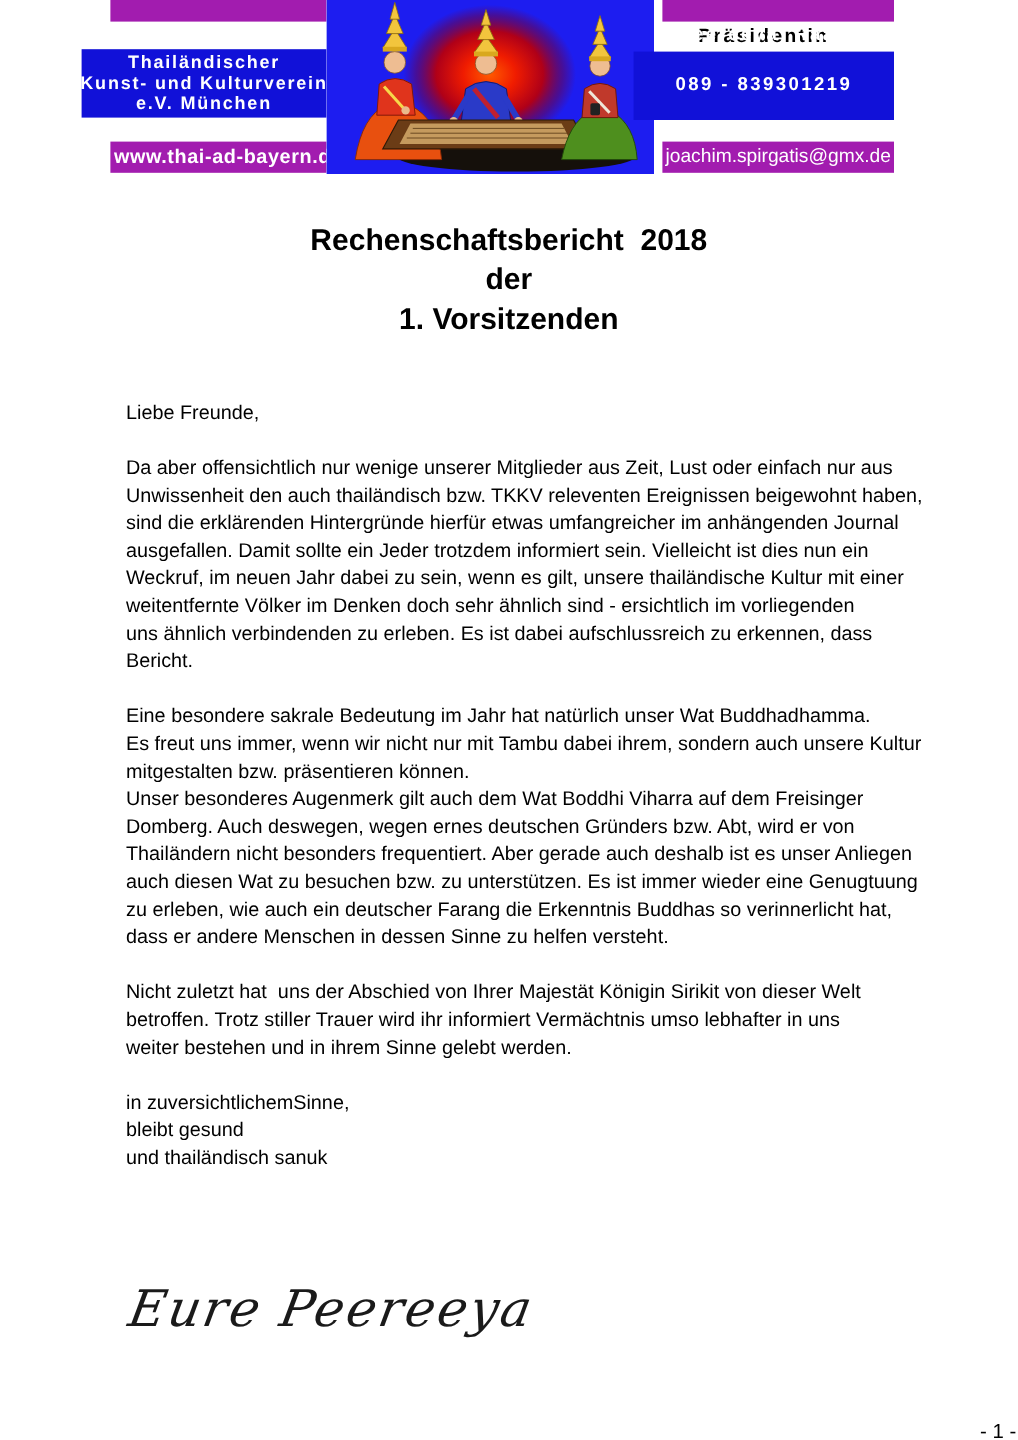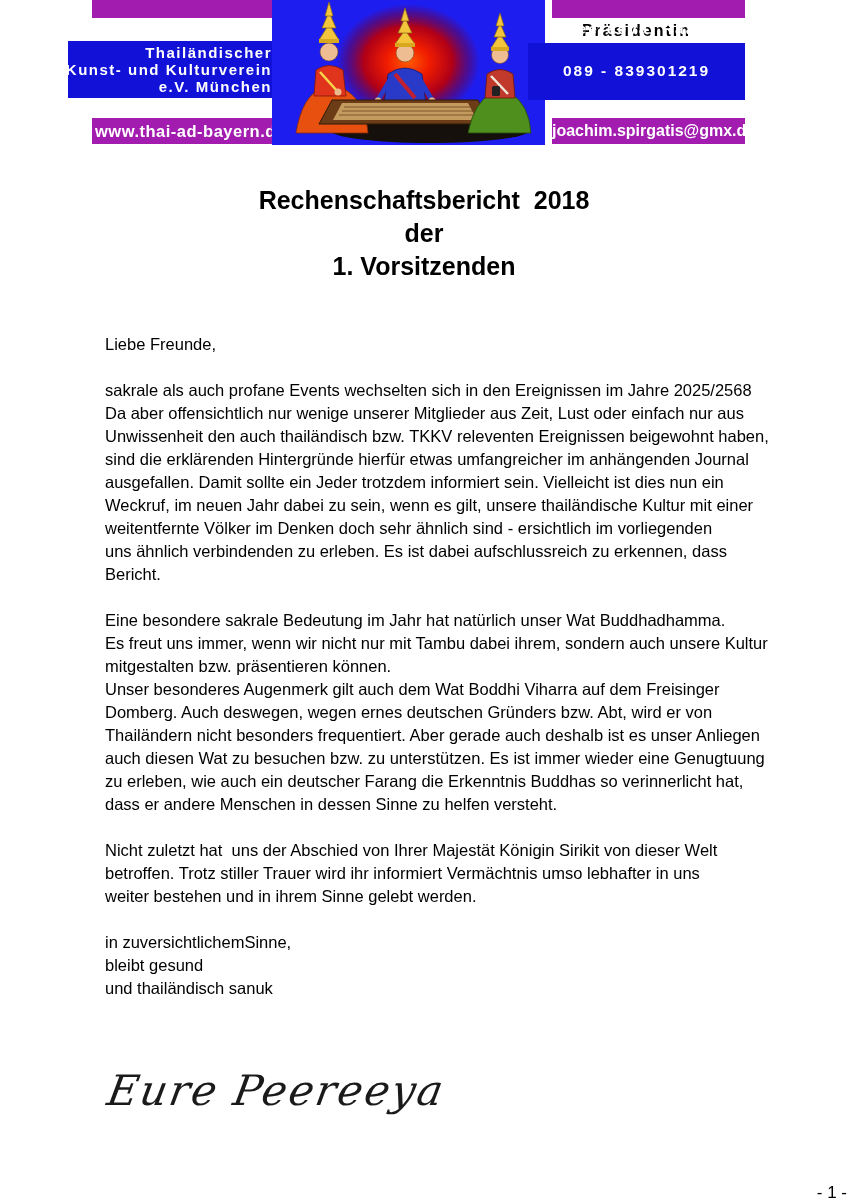--- a/index.html
+++ b/index.html
@@ -14,29 +14,29 @@
   
   .letterhead{position:absolute;left:0;top:0;width:848px;height:150px;}
   .lh-col{position:absolute;top:0;height:150px;}
   .lh-col.left{left:68px;width:204px;}
   .lh-col.right{left:528px;width:217px;}
   .bar{position:absolute;left:0;right:0;background:#a21caf;margin-left:24px;}
   .bar.top{top:0;height:18px;}
   .bar.bottom{top:118px;height:26px;display:flex;align-items:center;}
   .bluebox{position:absolute;left:0;right:0;background:#1111d8;color:#fff;
     display:flex;flex-direction:column;justify-content:center;align-items:center;}
-  .bluebox.left{top:41px;height:57px;align-items:flex-end;}
+  .bluebox.left{top:41px;height:57px;}
   .bluebox.right{top:43px;height:57px;gap:24px;}
   .org-line{font-weight:bold;font-size:15px;line-height:17px;letter-spacing:1.5px;white-space:nowrap;}
   .praesidentin{position:absolute;top:22px;left:0;right:0;text-align:center;
     font-weight:bold;font-size:16px;letter-spacing:2px;color:#000;}
   .name-line{font-weight:bold;font-size:15.5px;line-height:18.5px;letter-spacing:2px;white-space:pre;}
   .www-text{font-weight:bold;font-size:16.5px;letter-spacing:0.5px;color:#fff;
     padding-left:3px;white-space:nowrap;}
-  .email-text{font-weight:bold;font-size:16px;color:#fff;width:100%;text-align:center;white-space:nowrap;}
+  .email-text{font-weight:normal;font-size:16px;color:#fff;width:100%;text-align:center;white-space:nowrap;}
   .photo{position:absolute;left:272px;top:0;width:273px;height:145px;}
   
   .title-block{position:absolute;left:0;top:184px;width:848px;text-align:center;
     font-weight:bold;font-size:25px;line-height:33px;white-space:pre-wrap;}
   .body-block{position:absolute;left:105px;top:333px;width:665px;
     font-size:16.5px;line-height:23px;}
   .body-line{min-height:23px;white-space:pre-wrap;}
   .signature{position:absolute;left:108px;top:1066px;
     font-family:"DejaVu Serif", serif;font-style:italic;
     font-size:42px;letter-spacing:2px;color:#1a1a1a;
@@ -134,21 +134,20 @@
       <span class="email-text">joachim.spirgatis@gmx.de</span>
     </div>
   </div>
 </div>
 
 <div class="title-block"><div class="body-line">Rechenschaftsbericht  2018</div><div class="body-line">der</div><div class="body-line">1. Vorsitzenden</div></div>
 
 <div class="body-block">
     <div class="body-line">Liebe Freunde,</div>
     <div class="body-line"></div>
-    <div class="body-line">sakrale als auch profane Events wechselten sich in den Ereignissen im Jahre 2025/2568</div>
     <div class="body-line">Da aber offensichtlich nur wenige unserer Mitglieder aus Zeit, Lust oder einfach nur aus</div>
     <div class="body-line">Unwissenheit den auch thailändisch bzw. TKKV releventen Ereignissen beigewohnt haben,</div>
     <div class="body-line">sind die erklärenden Hintergründe hierfür etwas umfangreicher im anhängenden Journal</div>
     <div class="body-line">ausgefallen. Damit sollte ein Jeder trotzdem informiert sein. Vielleicht ist dies nun ein</div>
     <div class="body-line">Weckruf, im neuen Jahr dabei zu sein, wenn es gilt, unsere thailändische Kultur mit einer</div>
     <div class="body-line">weitentfernte Völker im Denken doch sehr ähnlich sind - ersichtlich im vorliegenden</div>
     <div class="body-line">uns ähnlich verbindenden zu erleben. Es ist dabei aufschlussreich zu erkennen, dass</div>
     <div class="body-line">Bericht.</div>
     <div class="body-line"></div>
     <div class="body-line">Eine besondere sakrale Bedeutung im Jahr hat natürlich unser Wat Buddhadhamma.</div>

